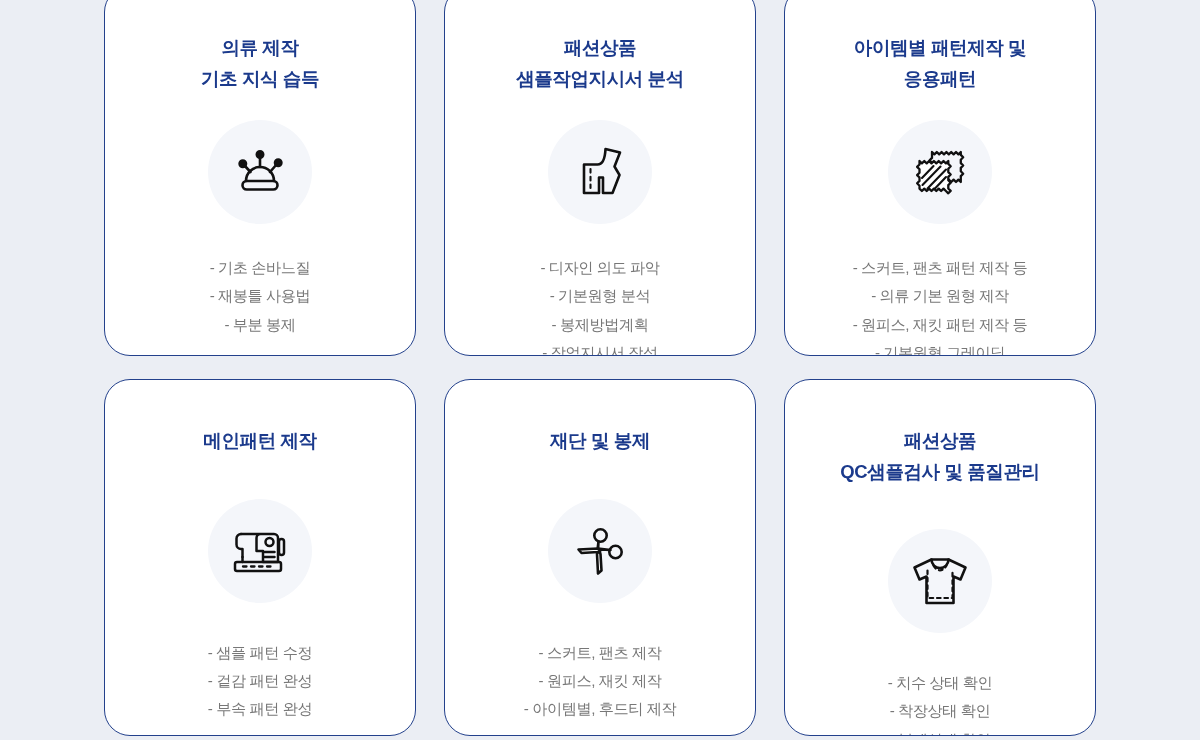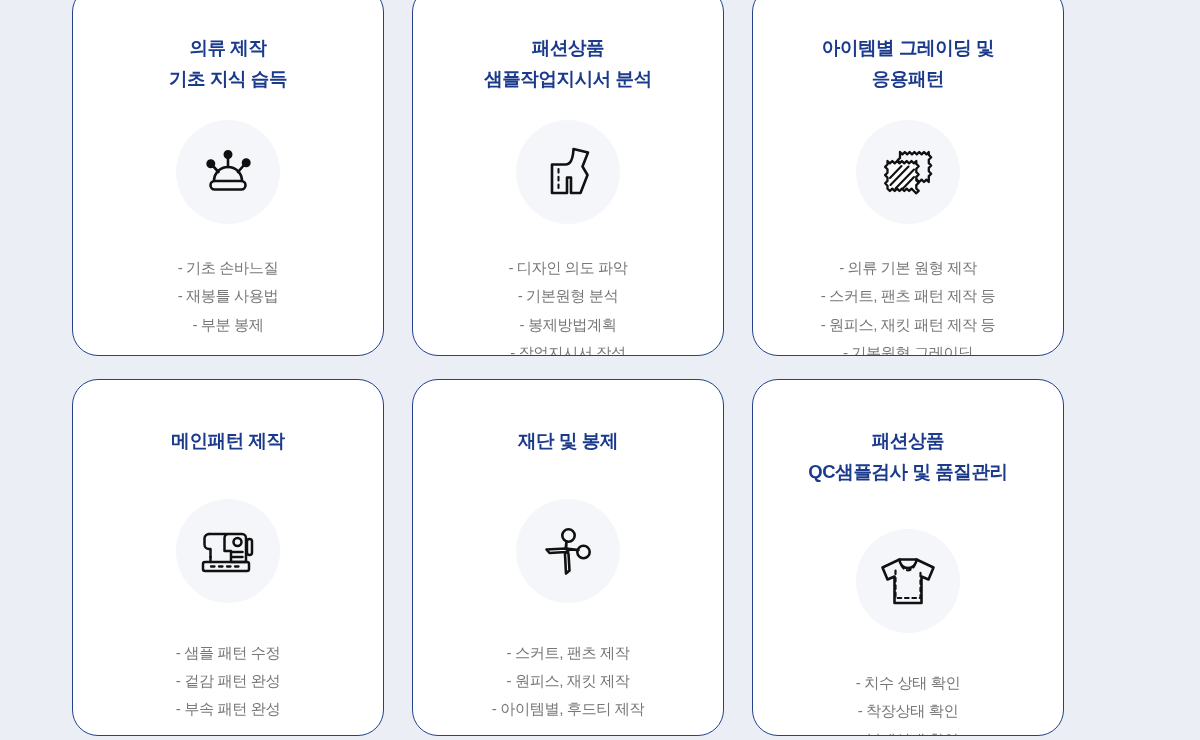--- a/index.html
+++ b/index.html
@@ -14,21 +14,21 @@
   body {
     background: #ebeef4;
     font-family: "Liberation Sans", "DejaVu Sans", sans-serif;
     -webkit-font-smoothing: antialiased;
   }
 
   .board {
     position: relative;
     width: 1200px;
     height: 740px;
-    padding: 0 72px;
+    padding: 0 104px;
   }
 
   .grid {
     display: grid;
     grid-template-columns: repeat(3, 312px);
     grid-template-rows: 356px 357px;
     column-gap: 28px;
     row-gap: 23px;
     width: 992px;
   }
@@ -134,42 +134,42 @@
       </div>
       <ul class="bullets">
         <li>- 디자인 의도 파악</li>
         <li>- 기본원형 분석</li>
         <li>- 봉제방법계획</li>
         <li>- 작업지시서 작성</li>
       </ul>
     </div>
 
     <div class="card row-top">
-      <div class="card-title">아이템별 그레이딩 및
+      <div class="card-title">아이템별 패턴제작 및
 응용패턴</div>
       <div class="icon-wrap">
         <span>
           <svg width="56" height="56" viewBox="0 0 56 56" fill="none" stroke="#111" stroke-linecap="round" stroke-linejoin="round">
 
             <path d="M20 8l2.4 2.4L24.8 8l2.4 2.4L29.6 8 32 10.4 34.4 8l2.4 2.4L39.2 8l2.4 2.4L44 8l2.4 2.4L48.8 8v2.9l2.4 2.4-2.4 2.4v3.4l2.4 2.4-2.4 2.4v3.4l2.4 2.4-2.4 2.4v3.4L48.8 38l-2.4-2.4L44 38l-2.4-2.4L39.2 38l-2.4-2.4L34.4 38 32 35.6 29.6 38l-2.4-2.4L24.8 38l-2.4-2.4L20 38v-2.9l-2.4-2.4 2.4-2.4v-3.4l-2.4-2.4 2.4-2.4v-3.4l-2.4-2.4 2.4-2.4z" stroke-width="2.3"></path>
 
             <path d="M7.5 17l2.4 2.4L12.3 17l2.4 2.4L17.1 17l2.4 2.4L21.9 17l2.4 2.4L26.7 17l2.4 2.4L31.5 17l2.4 2.4L36.3 17v2.9l2.4 2.4-2.4 2.4v3.4l2.4 2.4-2.4 2.4v3.4l2.4 2.4-2.4 2.4v3.4l2.4 2.4-2.4 2.4L33.9 47l-2.4-2.4L29.1 47l-2.4-2.4L24.3 47l-2.4-2.4L19.5 47l-2.4-2.4L14.7 47l-2.4-2.4L9.9 47l-2.4-2.4v-2.9l-2.4-2.4 2.4-2.4v-3.4l-2.4-2.4 2.4-2.4v-3.4l-2.4-2.4 2.4-2.4z" fill="#fff" stroke-width="2.3"></path>
 
             <g stroke-width="2.1">
               <line x1="10" y1="34" x2="21.5" y2="22"></line>
               <line x1="10.5" y1="41" x2="28.5" y2="22.5"></line>
               <line x1="15.5" y1="44.5" x2="34" y2="25.5"></line>
               <line x1="22.5" y1="45" x2="34" y2="33"></line>
             </g>
           </svg>
         </span>
       </div>
       <ul class="bullets">
+        <li>- 스커트, 팬츠 패턴 제작 등</li>
         <li>- 의류 기본 원형 제작</li>
-        <li>- 스커트, 팬츠 패턴 제작 등</li>
         <li>- 원피스, 재킷 패턴 제작 등</li>
         <li>- 기본원형 그레이딩</li>
       </ul>
     </div>
 
     <div class="card row-bottom">
       <div class="card-title">메인패턴 제작</div>
       <div class="icon-wrap">
         <span>
           <svg width="58" height="52" viewBox="0 0 58 52" fill="none" stroke="#111" stroke-width="2.5" stroke-linecap="round" stroke-linejoin="round">

